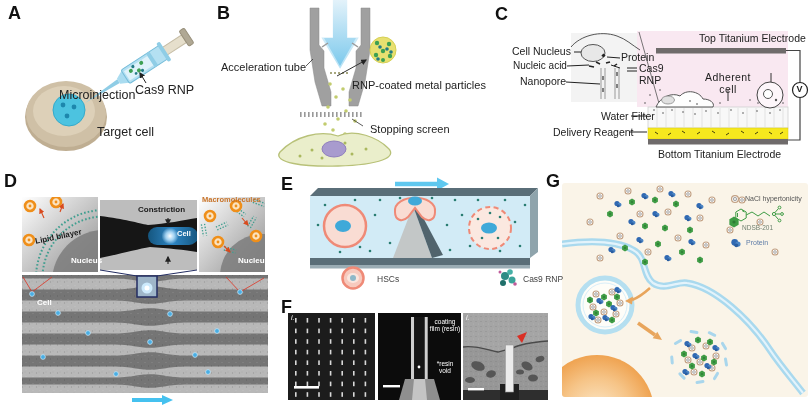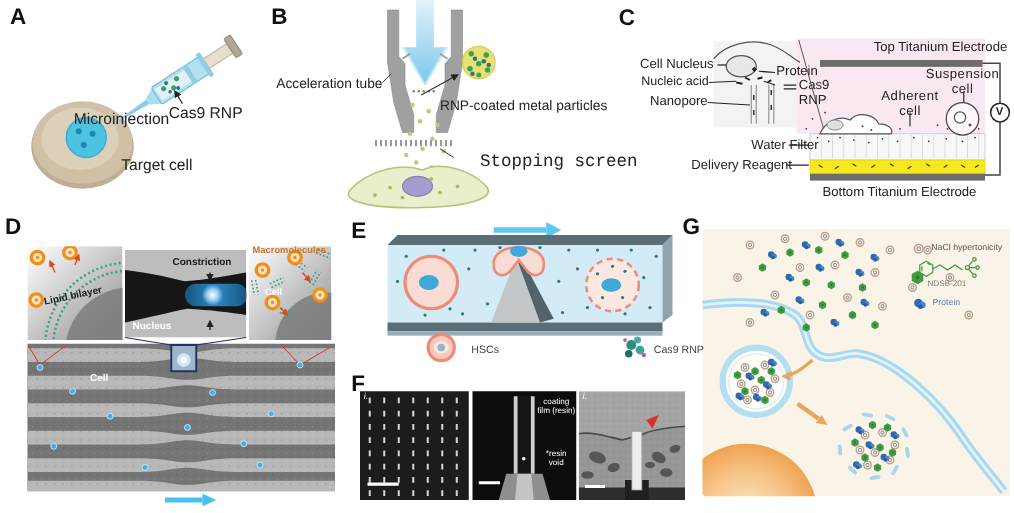--- a/index.html
+++ b/index.html
@@ -2,21 +2,21 @@
 <html><head>
 <meta charset="utf-8">
 <style>
   html,body{margin:0;padding:0;background:#fff;}
   #fig{position:relative;width:811px;height:410px;background:#fff;overflow:hidden;
        font-family:"Liberation Sans",sans-serif;}
   #art{position:absolute;left:0;top:0;}
   .lbl{position:absolute;color:#222;white-space:nowrap;line-height:1.1;z-index:5;}
   .letter{font-size:18px;font-weight:700;color:#111;}
   .b{font-weight:700;}
-  .w{color:#fff;font-weight:700;padding-left:35px;}
+  .w{color:#fff;font-weight:700;}
   .wrap{white-space:normal;text-align:center;}
 </style>
 </head>
 <body>
 
 <div id="fig">
 
 <svg id="art" width="811" height="410" viewBox="0 0 811 410">
   <defs>
     <linearGradient id="gBA" x1="0" y1="0" x2="0" y2="1">
@@ -687,30 +687,29 @@
 </svg>
 
 <span class="lbl letter" style="left:8px;top:4px;">A</span>
 <span class="lbl" style="left:59px;top:45px;font-size:12.5px;margin-top:44px;">Microinjection</span>
 <span class="lbl" style="left:135px;top:84px;font-size:12.5px;">Cas9 RNP</span>
 <span class="lbl" style="left:97px;top:126px;font-size:12.5px;">Target cell</span>
 
 <span class="lbl letter" style="left:217px;top:4px;">B</span>
 <span class="lbl" style="left:221px;top:61px;font-size:11px;">Acceleration tube</span>
 <span class="lbl" style="left:352px;top:79px;font-size:11px;">RNP-coated metal particles</span>
-<span class="lbl" style="left:384px;top:123px;font-size:14px;font-family:Liberation Mono, monospace;">Stopping screen</span>
+<span class="lbl" style="left:370px;top:123px;font-size:11px;">Stopping screen</span>
 
 <span class="lbl letter" style="left:495px;top:5px;">C</span>
 <span class="lbl" style="left:512px;top:46px;font-size:10.5px;">Cell Nucleus</span>
 <span class="lbl" style="left:513px;top:60px;font-size:10px;">Nucleic acid</span>
 <span class="lbl" style="left:520px;top:76px;font-size:10.5px;">Nanopore</span>
 <span class="lbl" style="left:621px;top:52px;font-size:10.5px;">Protein</span>
 <span class="lbl wrap" style="left:639px;top:63px;width:36px;font-size:10.5px;text-align:left;">Cas9 RNP</span>
 <span class="lbl" style="left:671px;top:33px;font-size:10.5px;margin-left:28px;">Top Titanium Electrode</span>
-<span class="lbl wrap" style="left:739px;top:54px;width:62px;font-size:10.5px;letter-spacing:0.4px;">Suspension cell</span>
 <span class="lbl wrap" style="left:701px;top:72px;width:54px;font-size:10.5px;letter-spacing:0.4px;">Adherent cell</span>
 <span class="lbl" style="left:577px;top:111px;font-size:10.5px;margin-left:24px;">Water Filter</span>
 <span class="lbl" style="left:553px;top:127px;font-size:10.5px;">Delivery Reagent</span>
 <span class="lbl" style="left:658px;top:149px;font-size:10.5px;">Bottom Titanium Electrode</span>
 <span class="lbl" style="left:796.5px;top:84.5px;font-size:9px;font-weight:700;">V</span>
 
 <span class="lbl letter" style="left:4px;top:172px;">D</span>
 <span class="lbl b" style="left:35px;top:233px;font-size:8px;color:#1a1a1a;transform:rotate(-12deg);">Lipid bilayer</span>
 <span class="lbl w" style="left:71px;top:257px;font-size:8px;">Nucleus</span>
 <span class="lbl b" style="left:138px;top:206px;font-size:8px;color:#1a1a1a;">Constriction</span>

